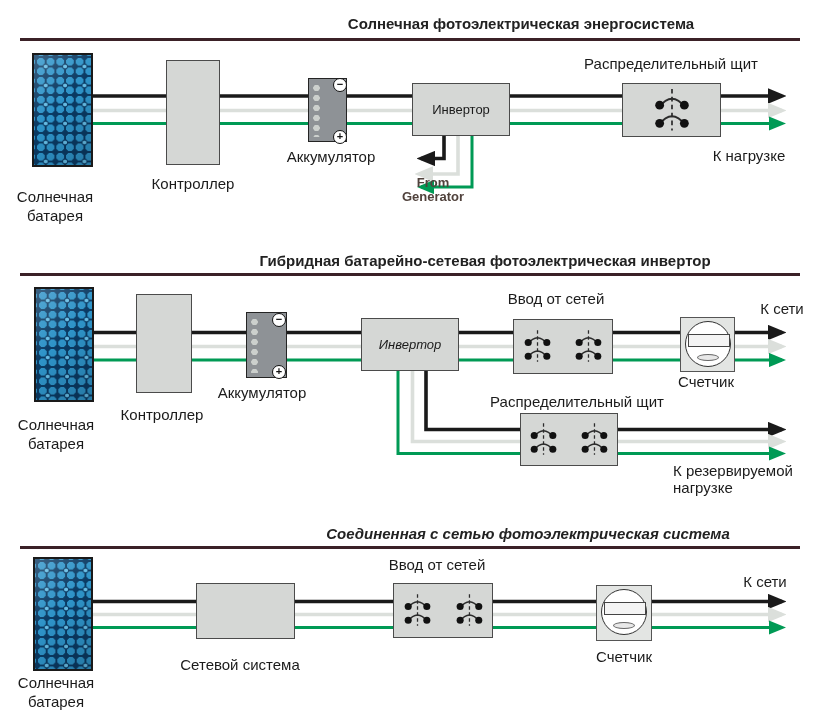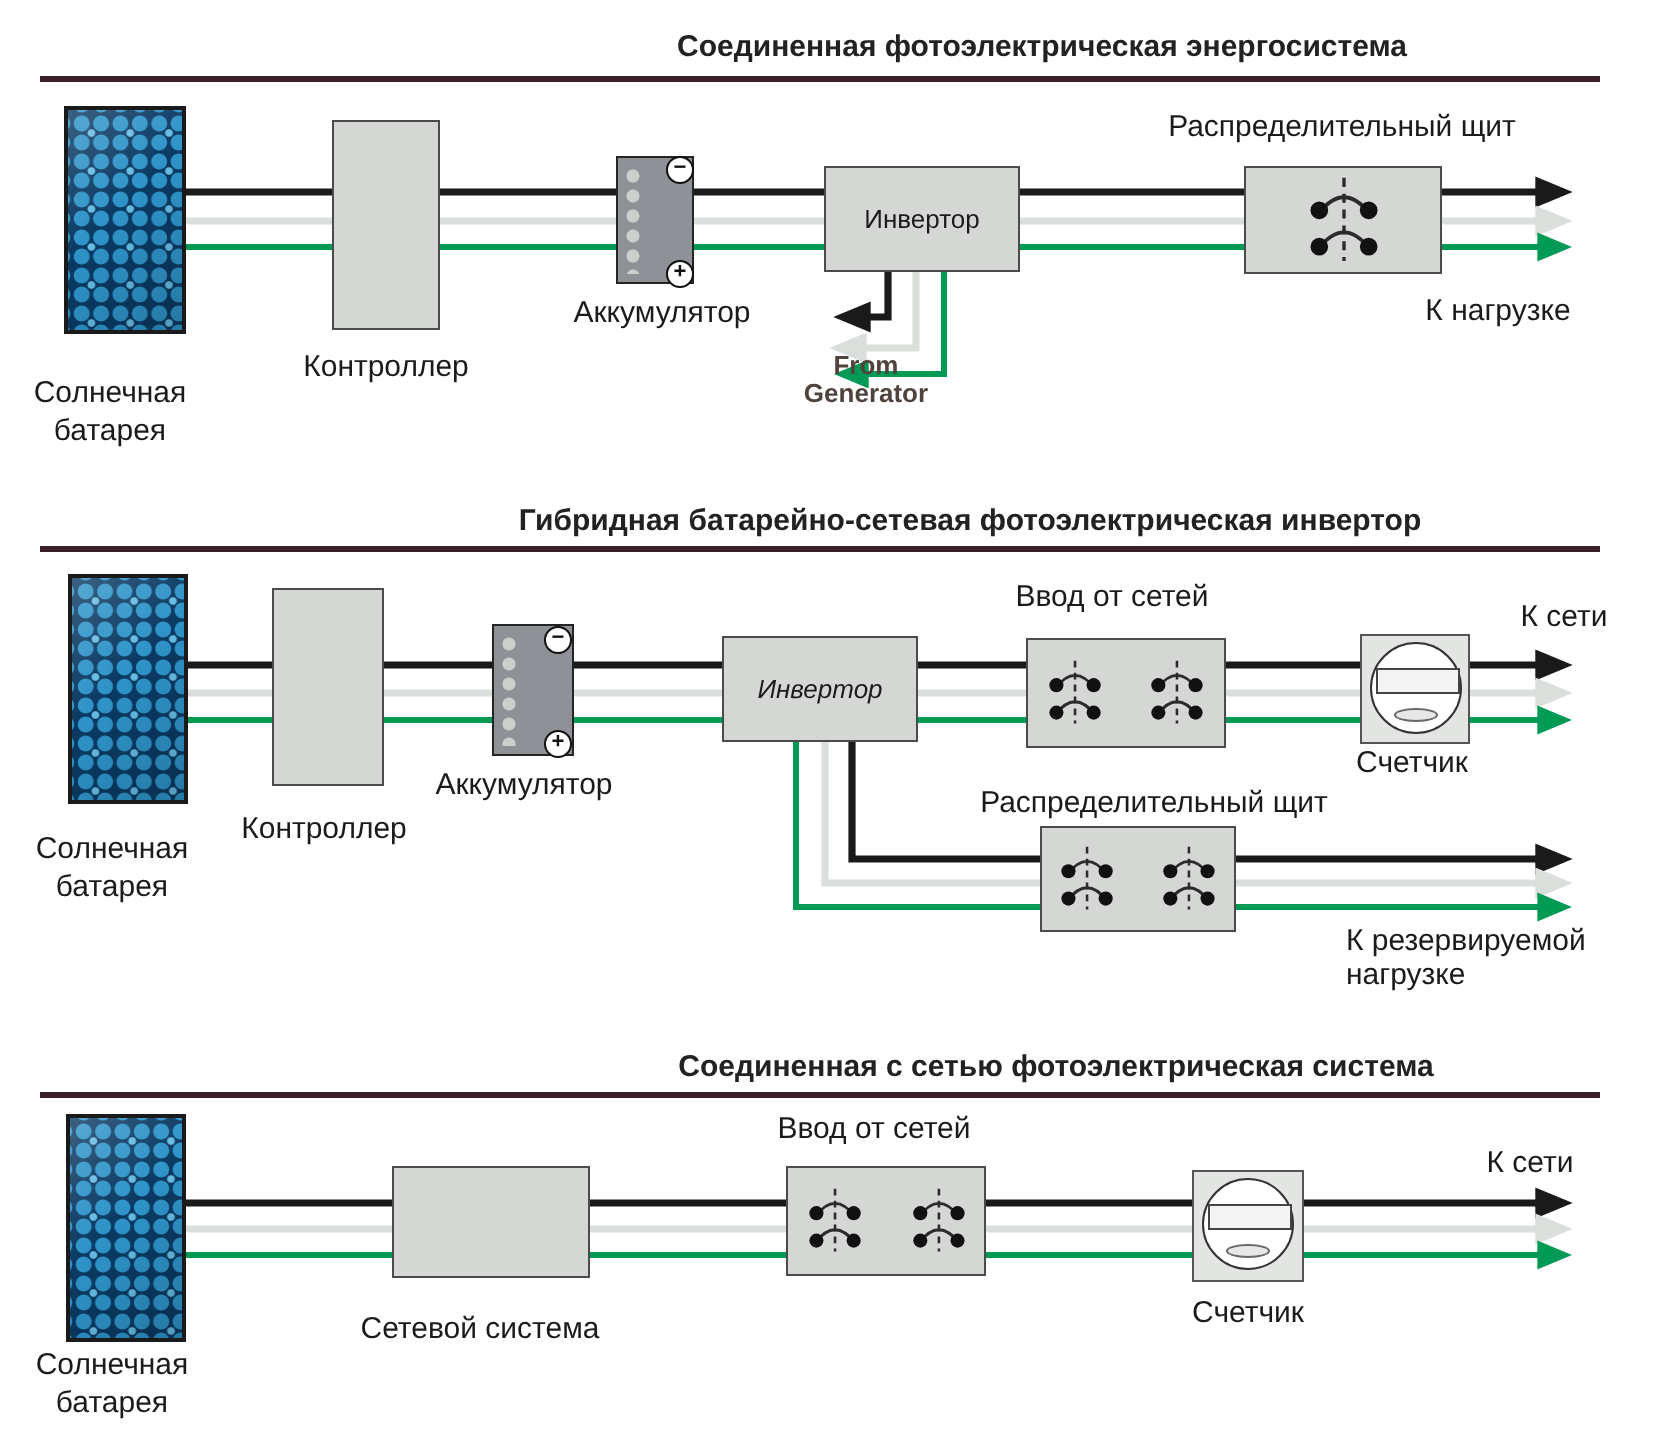--- a/index.html
+++ b/index.html
@@ -75,21 +75,21 @@
       <path d="M412.5,366 V441.5 H782" stroke="#dbdfdb" stroke-width="3.6" fill="none" marker-end="url(#aW)"></path>
       <path d="M398,366 V453.5 H782" stroke="#009a55" stroke-width="3" fill="none" marker-end="url(#aG)"></path>
     </g>
     <g>
       <path d="M93,601.5 H782" stroke="#1a1a1a" stroke-width="3.6" fill="none" marker-end="url(#aB)"></path>
       <path d="M93,614.5 H782" stroke="#dbdfdb" stroke-width="3.6" fill="none" marker-end="url(#aW)"></path>
       <path d="M93,627.5 H782" stroke="#009a55" stroke-width="3" fill="none" marker-end="url(#aG)"></path>
     </g>
   </svg>
 
-  <div class="lbl c title" style="left:521px;top:15px;">Соединенная фотоэлектрическая энергосистема</div>
+  <div class="lbl c title" style="left:521px;top:15px;">Солнечная фотоэлектрическая энергосистема</div>
   <div class="rule" style="top:38px;"></div>
 
   <div class="solar" style="left:32px;top:53px;width:61px;height:114px;"></div>
   <div class="lbl c" style="left:55px;top:188px;">
     <span style="display:block">Солнечная</span>
     <span style="display:block">батарея</span>
   </div>
 
   <div class="box" style="left:166px;top:60px;width:54px;height:105px;"></div>
   <div class="lbl c" style="left:193px;top:175px;">Контроллер</div>
@@ -202,21 +202,21 @@
           <circle class="bk-dot" cx="9.5" cy="9.5" r="3.6"></circle>
       </g>
     </svg>
   </div>
   <div class="lbl c" style="left:577px;top:393px;">Распределительный щит</div>
   <div class="lbl" style="left:673px;top:462px;line-height:17px;">
     <span style="display:block">К резервируемой</span>
     <span style="display:block">нагрузке</span>
   </div>
 
-  <div class="lbl c title" style="left:528px;top:525px;">Соединенная с сетью фотоэлектрическая система</div>
+  <div class="lbl c title" style="left:528px;top:525px;font-style:italic;">Соединенная с сетью фотоэлектрическая система</div>
   <div class="rule" style="top:546px;"></div>
 
   <div class="solar" style="left:33px;top:557px;width:60px;height:114px;"></div>
   <div class="lbl c" style="left:56px;top:674px;">
     <span style="display:block">Солнечная</span>
     <span style="display:block">батарея</span>
   </div>
 
   <div class="box" style="left:196px;top:583px;width:99px;height:56px;"></div>
   <div class="lbl c" style="left:240px;top:656px;">Сетевой система</div>

